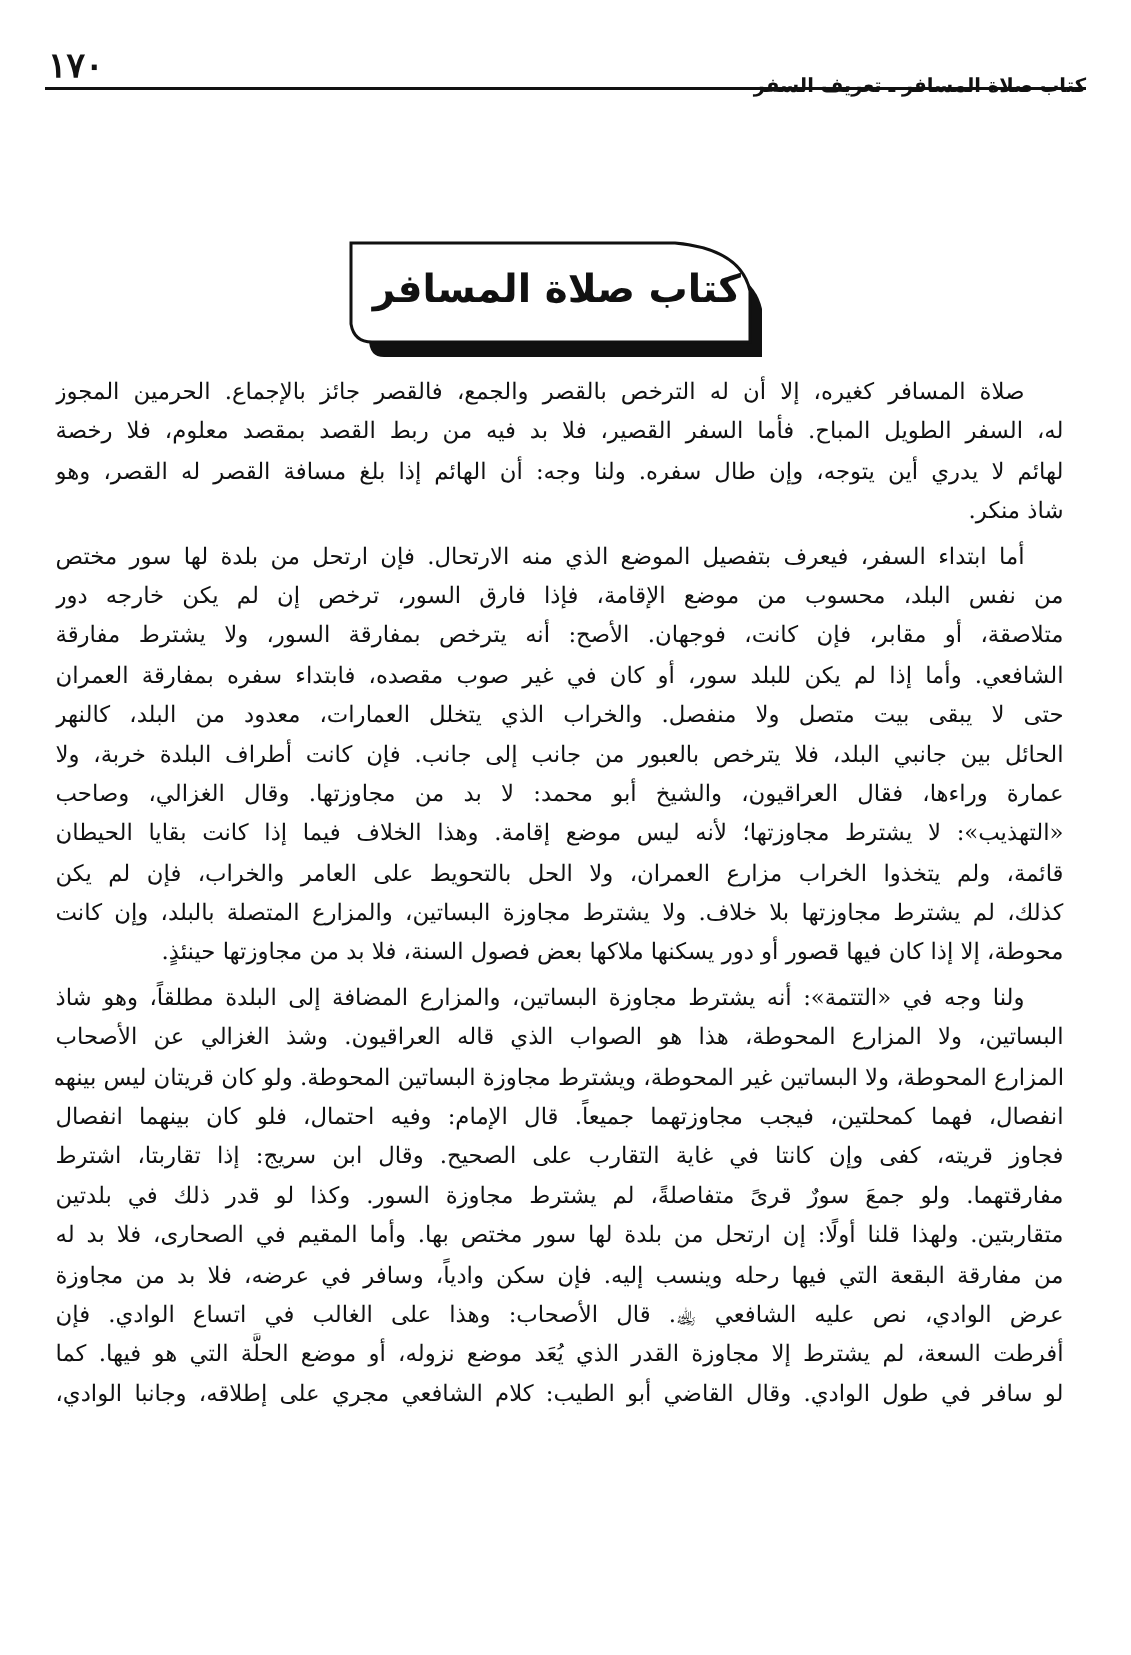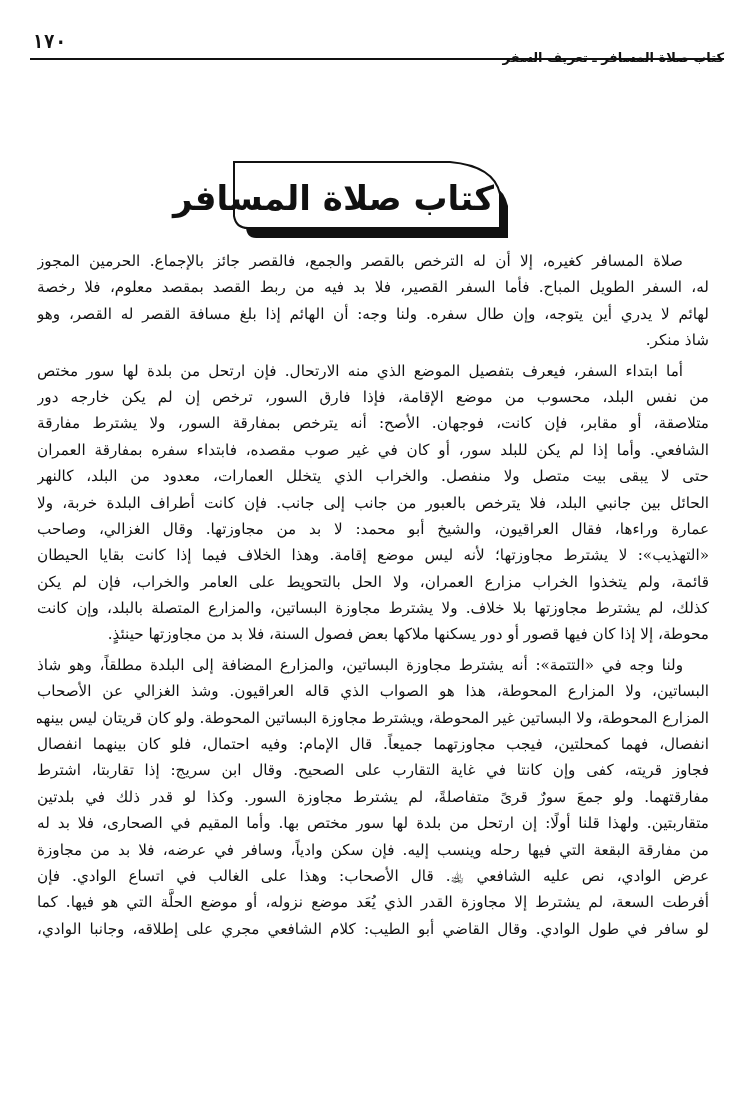--- a/index.html
+++ b/index.html
@@ -20,22 +20,22 @@
       left: 30px;
       top: 28px;
       width: 694px;
       height: 30px;
       border-bottom: 2px solid #111;
     }
     .page-number {
       position: absolute;
       left: 2px;
       top: 2px;
-      font-family: Liberation Mono, monospace;
-      font-size: 19px;
+      font-family: Liberation Sans, sans-serif;
+      font-size: 23px;
       font-weight: bold;
       direction: rtl;
     }
     .running-title {
       position: absolute;
       right: 0px;
       top: 22px;
       font-family: "DejaVu Sans", sans-serif;
       font-size: 13px;
       font-weight: bold;
@@ -54,21 +54,21 @@
       left: 0;
       top: 0;
     }
     .chapter-title {
       position: absolute;
       left: 0;
       top: 18px;
       width: 262px;
       direction: rtl;
       font-family: "DejaVu Sans", sans-serif;
-      font-size: 34px;
+      font-size: 26px;
       font-weight: bold;
       white-space: nowrap;
     }
     .body-text {
       position: absolute;
       left: 37px;
       top: 248px;
       width: 672px;
       direction: rtl;
       font-size: 15.2px;

